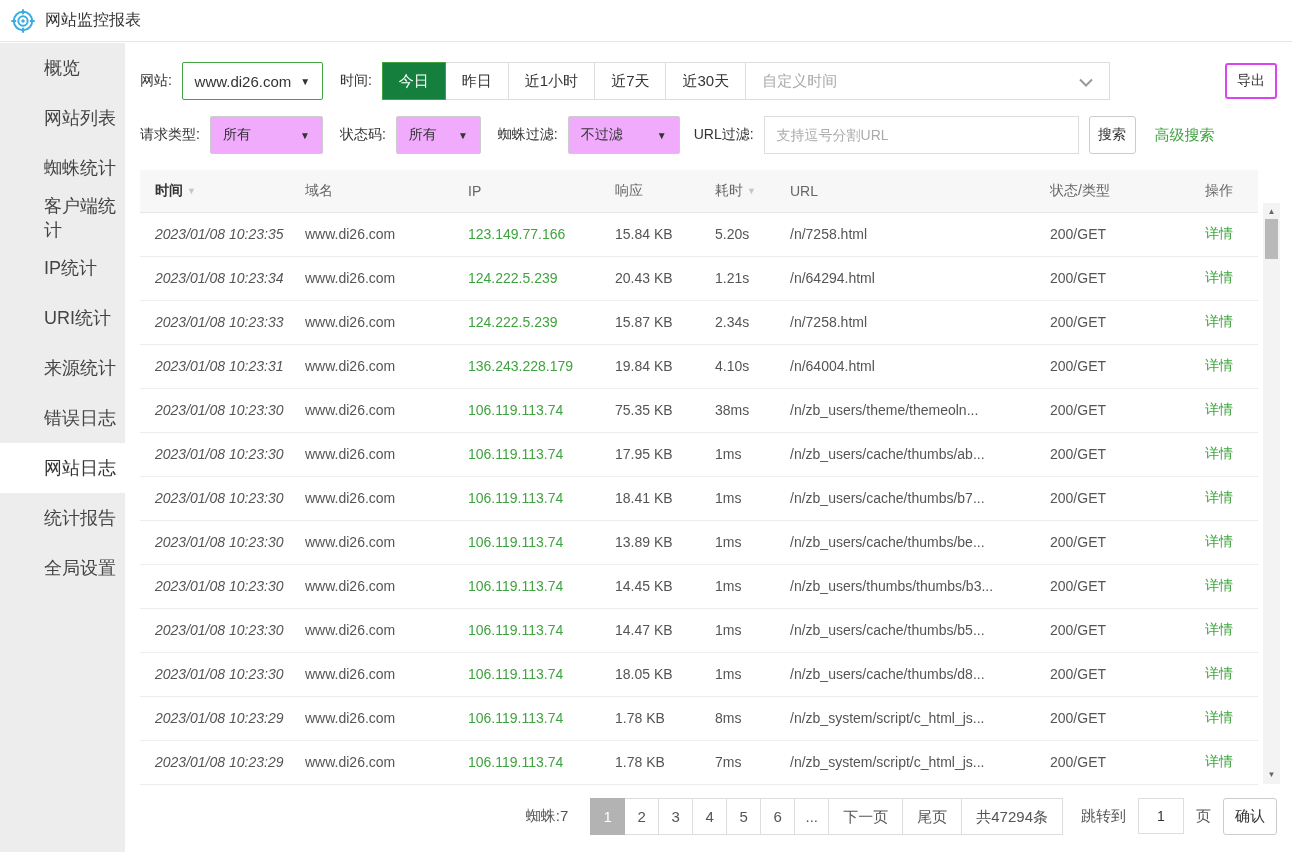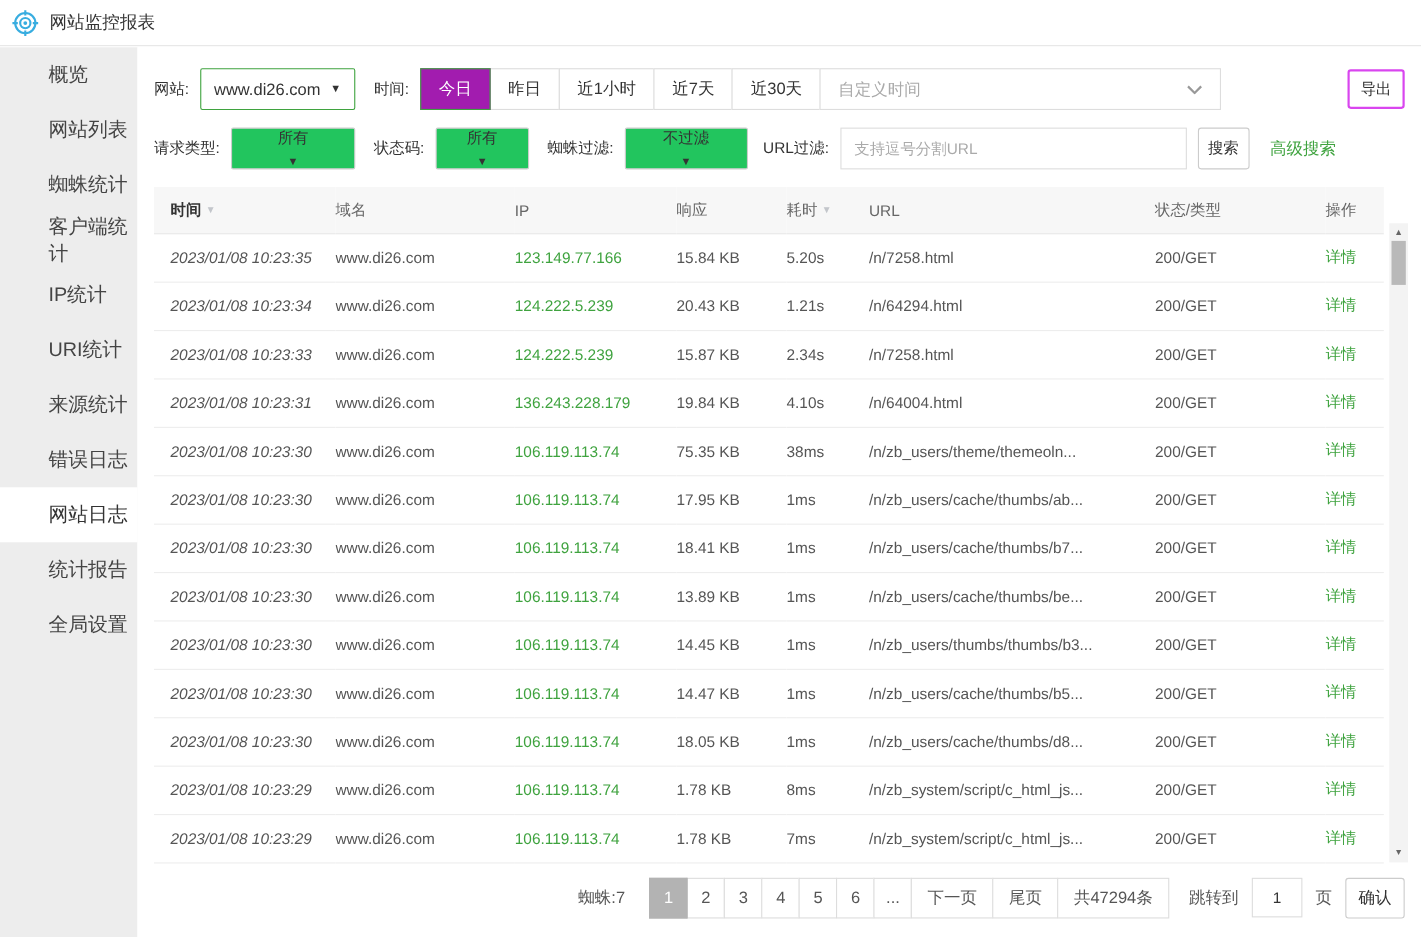--- a/index.html
+++ b/index.html
@@ -22,26 +22,26 @@
   .row1 { margin-top:19px; height:38px; }
   .row2 { margin-top:16px; height:38px; }
   .flabel { font-size:14px; color:#333; white-space:nowrap; }
 
   .site-select { width:141px; height:38px; border:1px solid #3fa33f; border-radius:2px; display:flex; align-items:center; justify-content:center; gap:9px; font-size:15px; color:#333; margin-left:10px; margin-right:17px; cursor:pointer; background:#fff; }
   .caret { font-size:10px; color:#333; }
 
   .time-group { display:flex; margin-left:10px; }
   .time-btn { height:38px; line-height:36px; padding:0 16px; border:1px solid #ddd; margin-left:-1px; font-size:15px; color:#333; background:#fff; cursor:pointer; white-space:nowrap; }
   .time-btn:first-child { margin-left:0; }
-  .time-btn.active { background:#a21caf; border-color:#3fa33f; color:#fff; position:relative; z-index:1; }
+  .time-btn.active { background:#15803d; border-color:#3fa33f; color:#fff; position:relative; z-index:1; }
   .custom-time { width:365px; height:38px; border:1px solid #ddd; margin-left:-1px; display:flex; align-items:center; padding:0 16px; font-size:15px; color:#aaa; cursor:pointer; background:#fff; }
   .custom-time .ph { flex:1; }
   .export-btn { margin-left:auto; width:52px; height:36px; border:2px solid #d946ef; border-radius:3px; background:#fff; font-size:14px; color:#333; font-family:Liberation Mono, monospace; cursor:pointer; }
 
-  .mini-select { height:38px; border:1px solid #ccc; border-radius:2px; background:#22c55e; display:flex; align-items:center; justify-content:space-between; padding:0 12px; font-size:14px; color:#333; cursor:pointer;flex-direction:column; }
+  .mini-select { height:38px; border:1px solid #ccc; border-radius:2px; background:#f0abfc; display:flex; align-items:center; justify-content:space-between; padding:0 12px; font-size:14px; color:#333; cursor:pointer; }
   .sel-type { width:113px; margin-left:10px; margin-right:17px; }
   .sel-status { width:85px; margin-left:10px; margin-right:17px; }
   .sel-spider { width:112px; margin-left:10px; margin-right:14px; }
   .url-input { width:315px; height:38px; border:1px solid #ddd; padding:0 12px; font-size:14px; color:#333; margin-left:10px; font-family:inherit; }
   .url-input::placeholder { color:#aaa; }
   .search-btn { width:47px; height:38px; border:1px solid #ccc; border-radius:3px; background:#fff; font-size:14px; color:#333; margin-left:10px; font-family:inherit; cursor:pointer; }
   .adv-link { font-size:15px; color:#3fa33f; margin-left:19px; cursor:pointer; white-space:nowrap; }
 
   
   .table-wrap { margin:16px 0 0 15px; width:1118px; }

